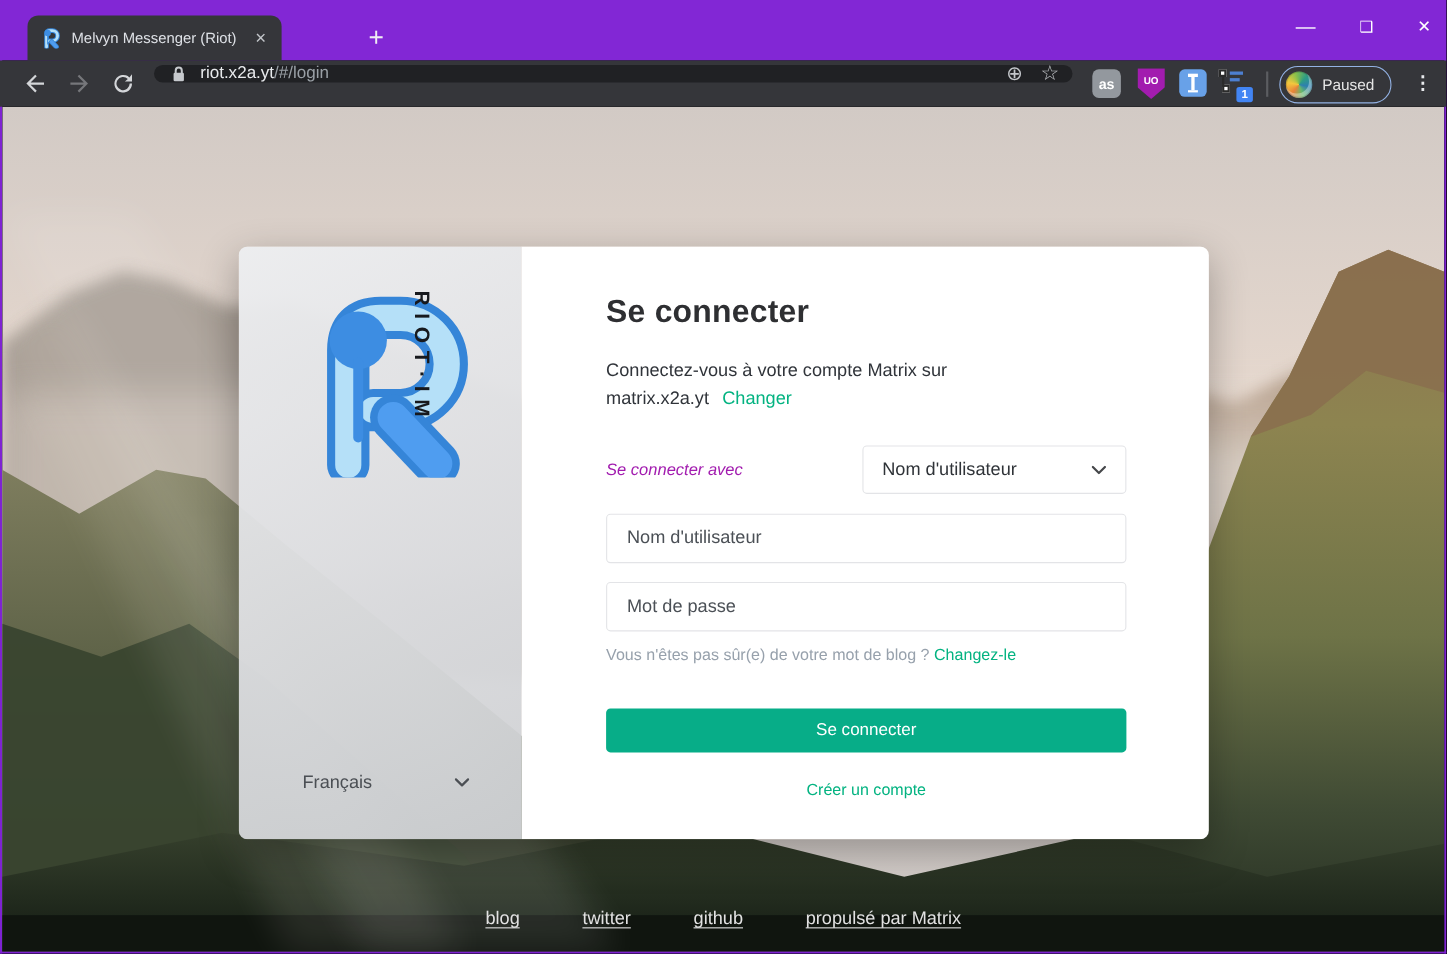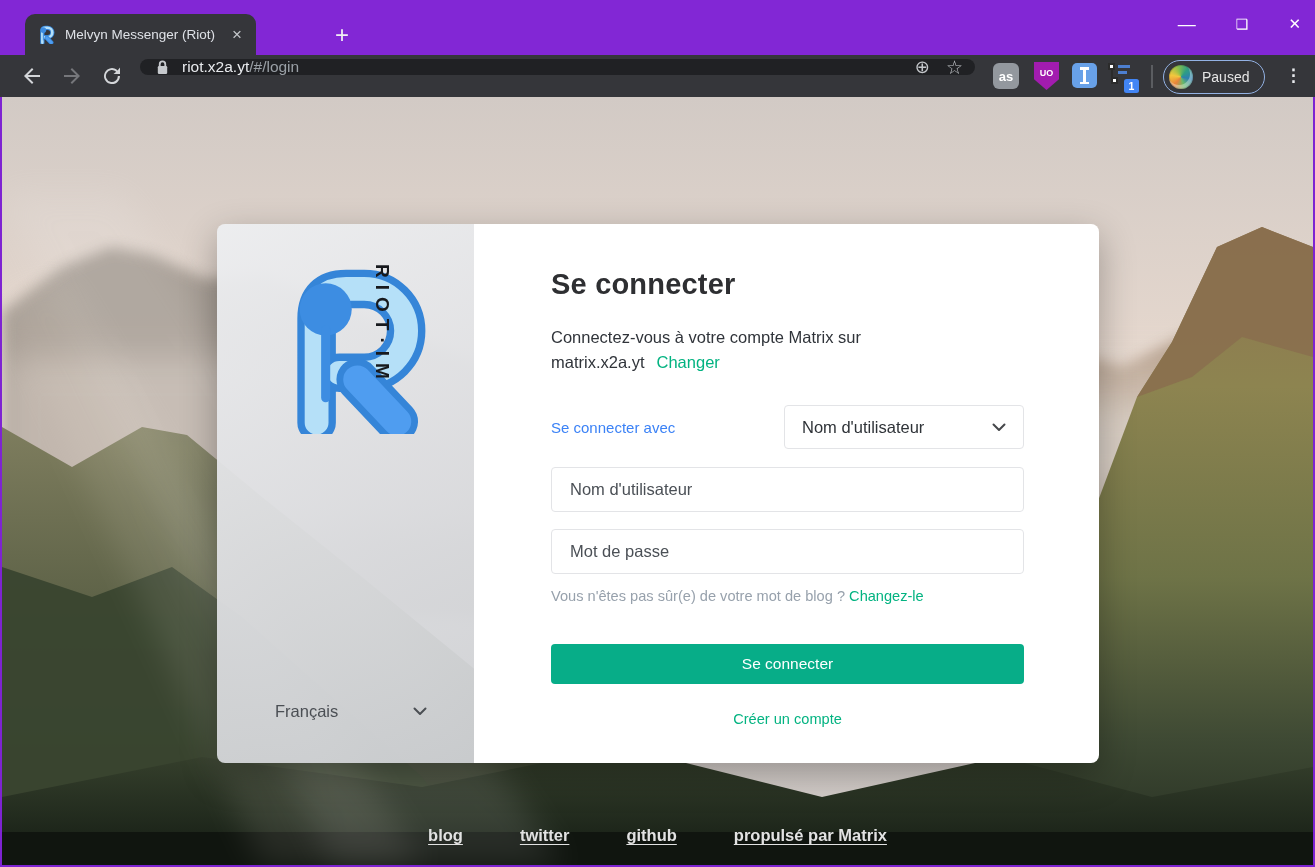--- a/index.html
+++ b/index.html
@@ -79,35 +79,35 @@
   .lang { position:absolute; left:58px; bottom:42px; width:152px; display:flex; align-items:center;
           justify-content:space-between; cursor:default; }
   .lang-label { font-size:16.5px; color:#4b4f54; }
 
   .card-right { flex:1; background:#fff; padding:44px 75px 0 77px; }
   h1.title { font-size:29px; font-weight:600; color:#2e2f32; letter-spacing:.2px; }
   .subtitle { margin-top:24px; font-size:16.5px; line-height:25px; color:#30343a; }
   .link-green { color:#03b381; cursor:pointer; }
   .subtitle .link-green { margin-left:12px; }
   .logintype-row { margin-top:30px; display:flex; align-items:center; justify-content:space-between; }
-  .logintype-label { font-size:15px; color:#3b82f6; }
+  .logintype-label { font-size:15px; color:#a21caf;font-style:italic; }
   .select { width:240px; height:44px; border:1px solid #e3e4e7; border-radius:4px; background:#fff;
             display:flex; align-items:center; justify-content:space-between; padding:0 17px; cursor:pointer; }
   .select-value { font-size:16.5px; color:#2f3338; }
   .field { margin-top:18px; width:100%; height:45px; border:1px solid #e3e4e7; border-radius:4px;
            padding:0 18px; font-size:16.5px; color:#2f3338; font-family:"Liberation Sans",sans-serif; outline:none; }
   .field::placeholder { color:#4b5056; opacity:1; }
   .field + .field { margin-top:17px; }
   .hint { margin-top:14px; font-size:14.6px; color:#97a1ac; }
   .submit { margin-top:40px; width:100%; height:40px; border:none; border-radius:4px; background:#07ad88;
             color:#fff; font-size:15.5px; font-family:"Liberation Sans",sans-serif; cursor:pointer; }
   .create { margin-top:27px; text-align:center; font-size:14.6px; }
 
   
-  .footer { position:absolute; left:0; bottom:20px; width:100%; display:flex; justify-content:center; gap:57px;font-weight:bold; }
+  .footer { position:absolute; left:0; bottom:20px; width:100%; display:flex; justify-content:center; gap:57px; }
   .footer a { color:#e2e2e2; font-size:16.5px; text-decoration:underline; text-underline-offset:3px; cursor:pointer; }
 </style>
 </head>
 <body>
 
 <div class="window">
 
   <div class="titlebar">
     <div class="tab">
       <svg width="17" height="19" viewBox="0 0 130 150">

